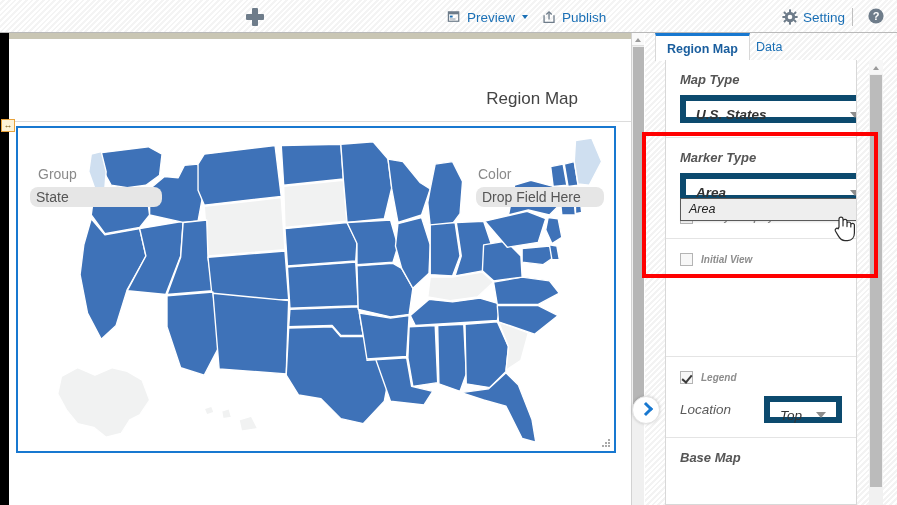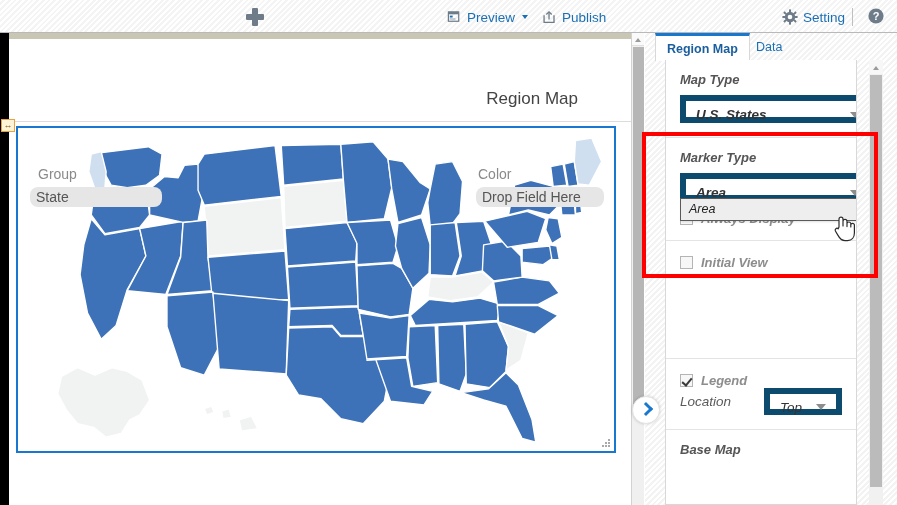--- a/index.html
+++ b/index.html
@@ -196,23 +196,23 @@
   }
   .chk{
     width:13px;height:13px;border:1px solid #b4b4b4;background:#f7f7f7;
     box-sizing:border-box;position:relative;cursor:pointer;flex:none;
   }
   .chk.on:after{
     content:"";position:absolute;left:3px;top:1px;width:4px;height:8px;
     border-right:2px solid #3a3a3a;border-bottom:2px solid #3a3a3a;
     transform:rotate(40deg);
   }
-  .chk-lbl{font-size:13px;color:#8d8d8d;font-weight:bold;}
+  .chk-lbl{font-size:10px;color:#8d8d8d;font-weight:bold;}
   .row-between{
-    display:flex;align-items:center;justify-content:space-between;
+    display:flex;align-items:center;justify-content:space-between;margin-top:12px;
   }
   .row-between .rb-label{font-size:13.5px;color:#5a5a5a;}
 
   .sec-tall{height:118px;}
 
   
   .pn-scroll{
     position:absolute;left:869px;top:60px;width:14px;height:445px;
     background:#f1f1f1;box-sizing:border-box;
   }

